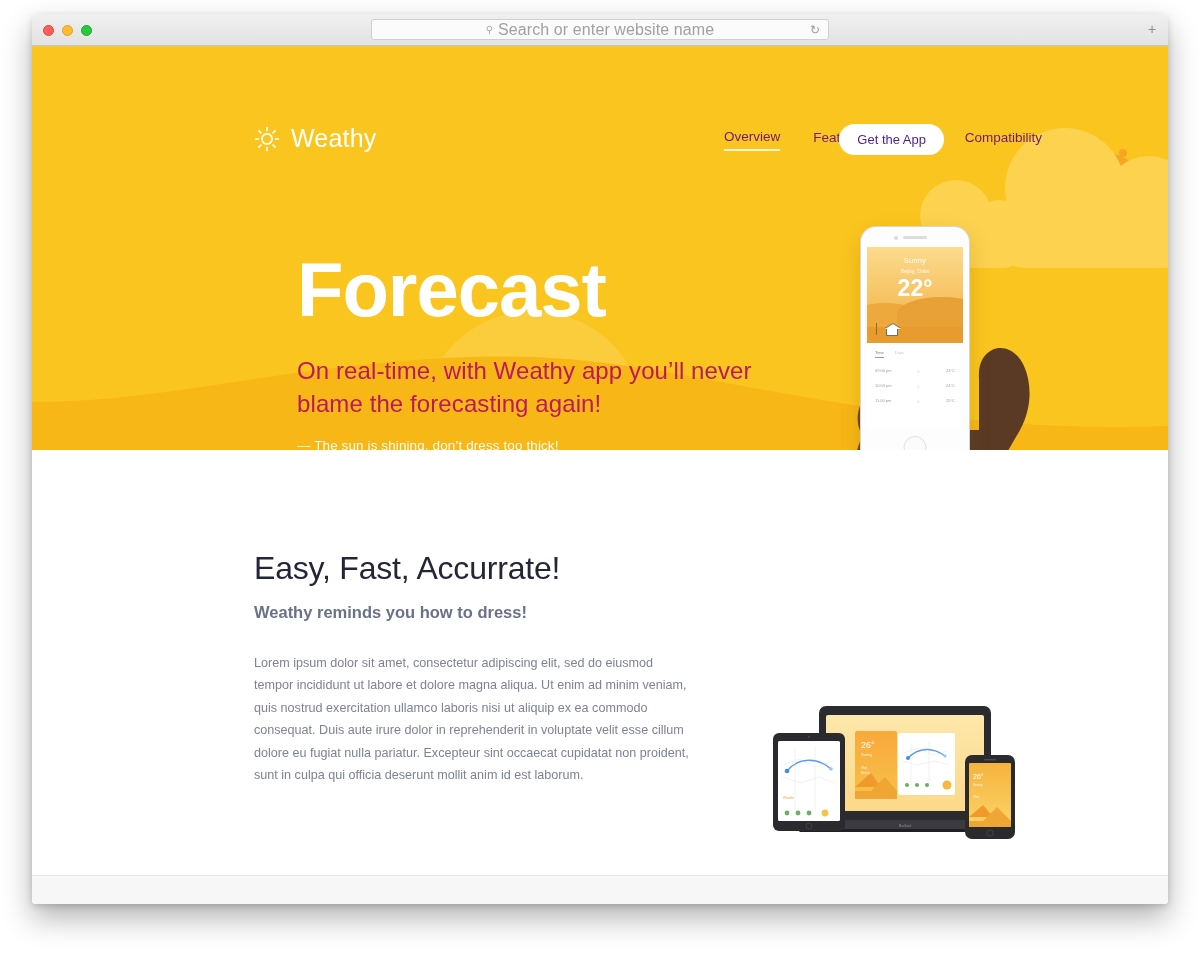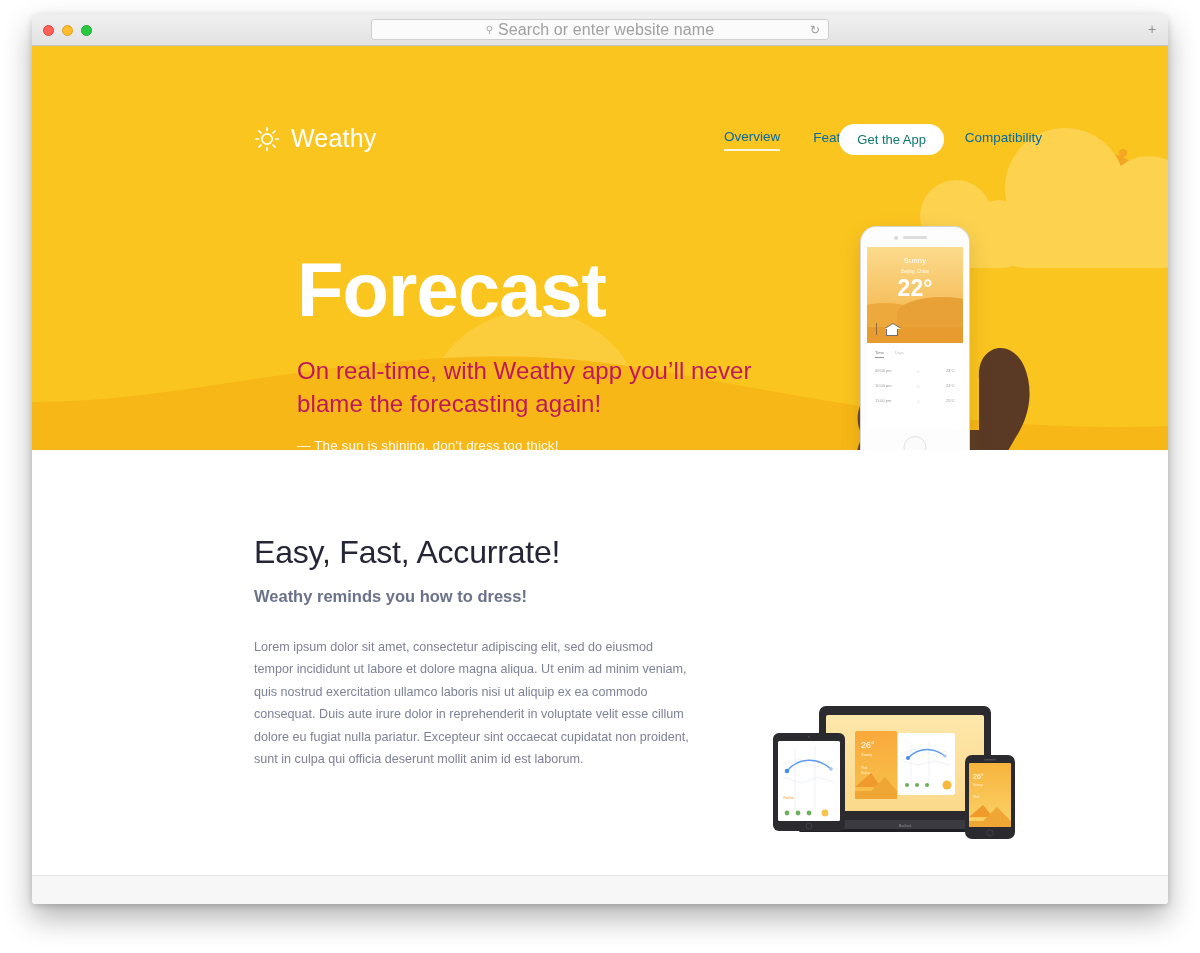--- a/index.html
+++ b/index.html
@@ -124,28 +124,28 @@
   #brand-name {
     color: #ffffff; font-size: 25px; letter-spacing: .2px;
   }
   #sun-logo-icon { display: block; }
 
   #main-nav {
     position: absolute; right: 126px; top: 83px;
     display: flex; align-items: center; gap: 33px;
   }
   .nav-link {
-    color: #0369a1; font-size: 13.5px; text-decoration: none;
+    color: #701a75; font-size: 13.5px; text-decoration: none;
     padding-bottom: 5px; white-space: nowrap;
   }
   .nav-link.is-active { border-bottom: 2px solid rgba(255,255,255,.85); }
 
   #cta-button {
     position: absolute; right: 224px; top: 78px;
-    background: #ffffff; color: #0f766e;
+    background: #ffffff; color: #4c1d95;
     border: none; border-radius: 16px;
     padding: 8px 18px; font-size: 13px;
     font-family: "Liberation Sans", sans-serif;
     cursor: pointer; white-space: nowrap;
   }
 
   
   #hero-copy { position: absolute; left: 265px; top: 206px; width: 520px; }
   #hero-title {
     color: #ffffff; font-size: 76px; font-weight: 700;
@@ -233,21 +233,21 @@
   }
   .phone-row .t-time { width: 26px; }
   .phone-row .t-icon { color: #c0c0c0; font-size: 5px; }
   .phone-row .t-temp { width: 20px; text-align: right; }
 
   
   #hand { position: absolute; left: 0; top: 0; }
 
   
   #feature-section {
-    position: relative; height: 404px; background: #ffffff;
+    position: relative; height: 404px; background: #ffffff; margin-top: 16px;
   }
   #feature-copy { position: absolute; left: 222px; top: 84px; width: 436px; }
   #feature-title {
     color: #242536; font-size: 32px; font-weight: 400; letter-spacing: -.2px;
     margin-bottom: 16px;
   }
   #feature-subtitle {
     color: #6b7189; font-size: 16.5px; font-weight: 700; margin-bottom: 30px;
   }
   #feature-paragraph {

